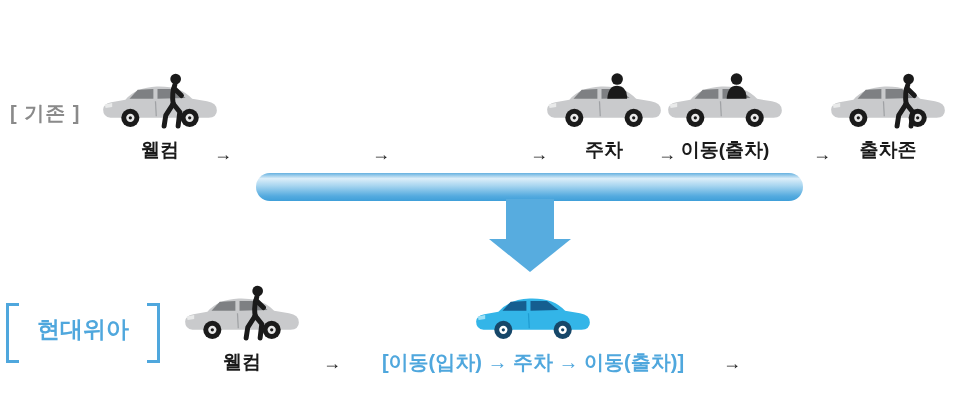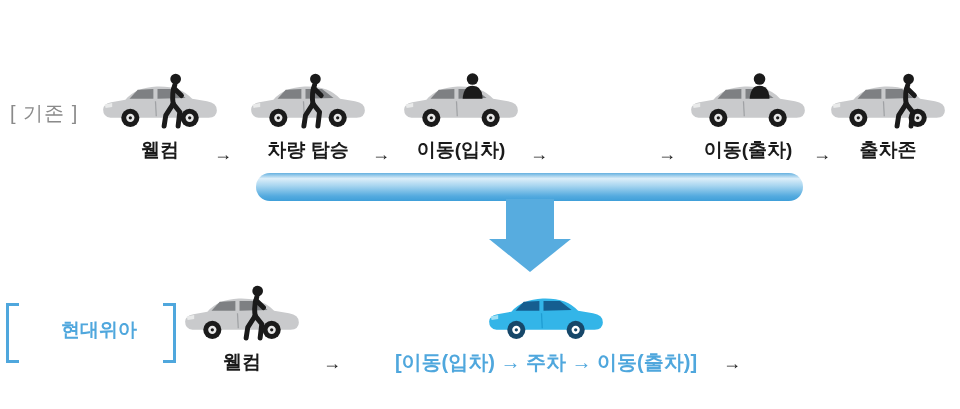--- a/index.html
+++ b/index.html
@@ -10,21 +10,21 @@
   }
   html,body{margin:0;padding:0;background:#fff;}
   body{font-family:"Liberation Sans","DejaVu Sans",sans-serif;}
   .canvas{
     position:relative;width:960px;height:409px;background:#ffffff;
     overflow:hidden;
   }
   
   .legacy-label{
     position:absolute;left:10px;top:100px;width:96px;
-    font-size:20px;font-weight:normal;color:var(--label-gray);
+    font-size:20px;font-weight:bold;color:var(--label-gray);
     letter-spacing:1px;white-space:nowrap;
   }
   
   .step{position:absolute;width:150px;text-align:center;}
   .step .icon{display:block;margin:0 auto;}
   .step .lbl{
     margin-top:6px;font-size:19px;font-weight:bold;color:var(--text-dark);
     white-space:nowrap;
   }
   .harrow{
@@ -44,21 +44,21 @@
   .down-head{
     position:absolute;left:489px;top:239px;width:0;height:0;
     border-left:41px solid transparent;border-right:41px solid transparent;
     border-top:33px solid var(--arrow-blue);
   }
   
   .sol-label{
     position:absolute;left:6px;top:300px;width:154px;height:60px;
     display:flex;flex-direction:column;justify-content:center;
     text-align:center;color:var(--accent-blue);
-    font-size:19px;font-weight:bold;line-height:1.35;padding-left:16px;
+    font-size:23px;font-weight:bold;line-height:1.35;
   }
   .bracket{position:absolute;top:0;width:10px;height:54px;}
   .bracket.left{left:0;border:3px solid var(--accent-blue);border-right:none;}
   .bracket.right{right:0;border:3px solid var(--accent-blue);border-left:none;}
   .sol-label .bracket{top:3px;}
   .blue-lbl{color:var(--accent-blue) !important;font-size:20px !important;}
   .mid-step{width:340px;}
   
   .car-gray{--cbody:#C9CACC;--cwin:#7E8083;--cwheel:#1A1A1A;--chub:#E8E8E8;--cline:#9FA1A4;--clight:#E9EAEA;}
   .car-blue{--cbody:#33B5E8;--cwin:#155E90;--cwheel:#164769;--chub:#FFFFFF;--cline:#1E9CD2;--clight:#9FE0F5;}
@@ -102,41 +102,34 @@
 
   <div class="step" style="left:85px;top:70px">
     <svg class="icon car-gray" viewBox="0 0 140 74" width="116" height="61">
         <use href="#car-shape"></use>
         <use href="#person-stand" transform="translate(82,2)"></use>
       </svg>
     <div class="lbl">웰컴</div>
   </div>
   <span class="harrow" style="left:203px;top:144px">→</span>
 
-  <div class="step" style="left:233px;top:70px">
+  <span class="harrow" style="left:361px;top:144px">→</span>
+
+  <span class="harrow" style="left:519px;top:144px">→</span>
+
+  <div class="step" style="left:529px;top:70px">
     <svg class="icon car-gray" viewBox="0 0 140 74" width="116" height="61">
         <use href="#car-shape"></use>
-        <use href="#person-stand" transform="translate(72,2)"></use>
+        <use href="#person-drive" transform="translate(86,0)"></use>
       </svg>
-    <div class="lbl">차량 탑승</div>
+    <div class="lbl">주차</div>
   </div>
-  <span class="harrow" style="left:361px;top:144px">→</span>
-
-  <div class="step" style="left:386px;top:70px">
-    <svg class="icon car-gray" viewBox="0 0 140 74" width="116" height="61">
-        <use href="#car-shape"></use>
-        <use href="#person-drive" transform="translate(84,0)"></use>
-      </svg>
-    <div class="lbl">이동(입차)</div>
-  </div>
-  <span class="harrow" style="left:519px;top:144px">→</span>
-
   <span class="harrow" style="left:647px;top:144px">→</span>
 
-  <div class="step" style="left:673px;top:70px">
+  <div class="step" style="left:650px;top:70px">
     <svg class="icon car-gray" viewBox="0 0 140 74" width="116" height="61">
         <use href="#car-shape"></use>
         <use href="#person-drive" transform="translate(84,0)"></use>
       </svg>
     <div class="lbl">이동(출차)</div>
   </div>
   <span class="harrow" style="left:802px;top:144px">→</span>
 
   <div class="step" style="left:813px;top:70px">
     <svg class="icon car-gray" viewBox="0 0 140 74" width="116" height="61">
@@ -158,21 +151,21 @@
 
   <div class="step" style="left:167px;top:282px">
     <svg class="icon car-gray" viewBox="0 0 140 74" width="116" height="61">
         <use href="#car-shape"></use>
         <use href="#person-stand" transform="translate(82,2)"></use>
       </svg>
     <div class="lbl">웰컴</div>
   </div>
   <span class="harrow" style="left:312px;top:353px">→</span>
 
-  <div class="step mid-step" style="left:376px;top:282px">
+  <div class="step mid-step" style="left:363px;top:282px">
     <svg class="icon car-blue" viewBox="0 0 140 74" width="116" height="61">
         <use href="#car-shape"></use>
       </svg>
     <div class="lbl blue-lbl">[이동(입차) → 주차 → 이동(출차)]</div>
   </div>
   <span class="harrow" style="left:712px;top:353px">→</span>
 
 
 </div>
 

